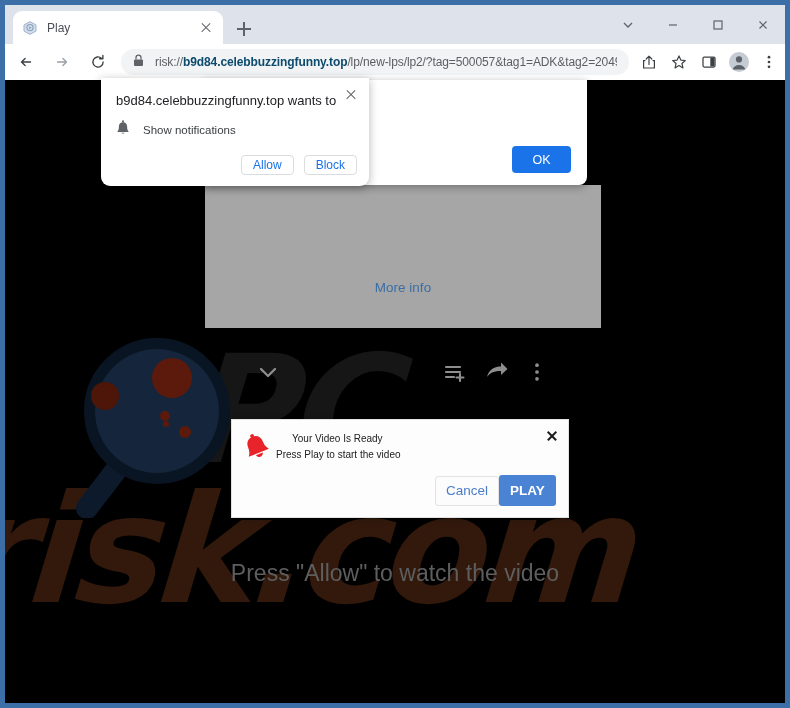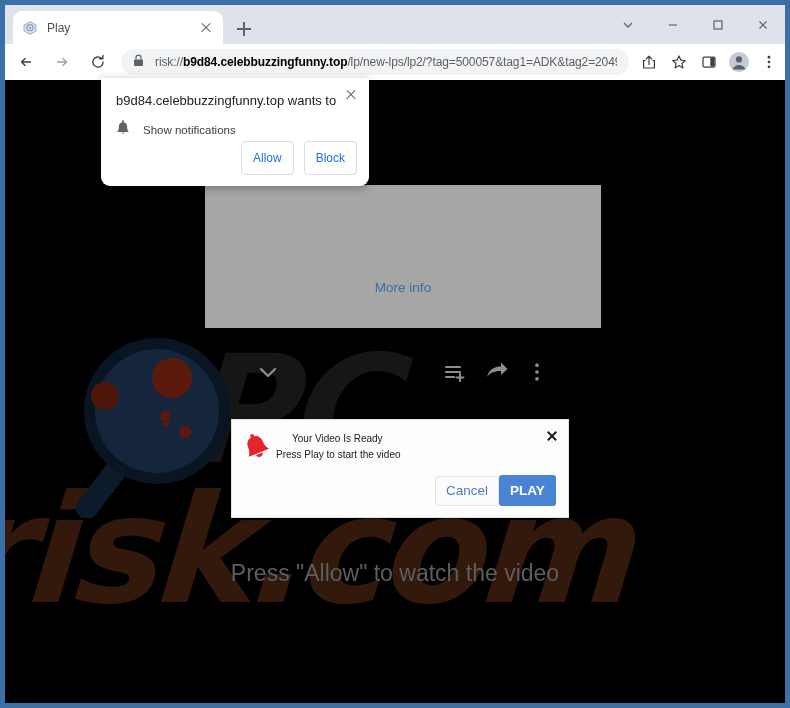--- a/index.html
+++ b/index.html
@@ -99,21 +99,21 @@
     display: flex; align-items: center;
     padding: 0 12px;
     overflow: hidden;
   }
   .lock { flex: 0 0 14px; margin-right: 8px; }
   .url {
     font-size: 12px; color: #5b5f63;
     white-space: nowrap; overflow: hidden;
     letter-spacing: -0.1px;
   }
-  .url b { font-weight: 700; color: #000000; }
+  .url b { font-weight: 700; color: #0c4a6e; }
   .rbtn { width: 28px; height: 28px; position: relative; flex: 0 0 28px; margin-right: 2px; }
   .rbtn svg { position: absolute; left: 50%; top: 50%; transform: translate(-50%,-50%); }
 
   
   .viewport {
     position: absolute; left: 0; top: 75px;
     width: 780px; height: 623px;
     background: #000000;
     overflow: hidden;
   }
@@ -234,21 +234,21 @@
     position: absolute; left: 15px; top: 42px;
     display: flex; align-items: center; justify-content: center;
   }
   .pb-bellicon { width: 16px; flex: 0 0 16px; margin-right: 11px; }
   .pb-rowlabel { font-size: 11.5px; color: #3c4043; }
   .pb-actions {
     position: absolute; right: 12px; bottom: 11px;
     display: flex; gap: 10px;
   }
   .pb-btn {
-    min-width: 52px; height: 34px;
+    min-width: 52px; height: 20px;
     background: #ffffff;
     border: 1px solid #dadce0;
     border-radius: 4px;
     color: #1a73e8;
     font-size: 12px;
     font-family: "Liberation Sans", sans-serif;
     cursor: pointer;
     padding: 0 11px;
     display: flex; align-items: center; justify-content: center;
   }
@@ -478,20 +478,25 @@
         <div class="vd-line2">Press Play to start the video</div>
         <div class="vd-close"></div>
         <div class="vd-actions">
           <button class="vd-cancel">Cancel</button>
           <button class="vd-play">PLAY</button>
         </div>
       </div>
 
     </div>
 
+    <div class="jsdialog">
+      <div class="jsd-title">top says</div>
+      <div class="jsd-msg">PAGE</div>
+      <button class="jsd-ok">OK</button>
+    </div>
 
     <div class="permbubble">
       <div class="pb-close"></div>
       <div class="pb-host">b9d84.celebbuzzingfunny.top wants to</div>
       <div class="pb-row">
         <span class="pb-bellicon">
           <svg width="14" height="16" viewBox="0 0 14 16">
             <path d="M7 2.2 C4.4 2.2 2.9 4 2.9 6.3 C2.9 9.6 2.1 10.9 1.2 11.9 H12.8 C11.9 10.9 11.1 9.6 11.1 6.3 C11.1 4 9.6 2.2 7 2.2 Z" fill="#5f6368"></path>
             <rect x="6" y="0.3" width="2" height="2.2" rx="1" fill="#5f6368"></rect>
             <path d="M5.4 12.7 a1.9 1.9 0 0 0 3.2 0 Z" fill="#5f6368"></path>

